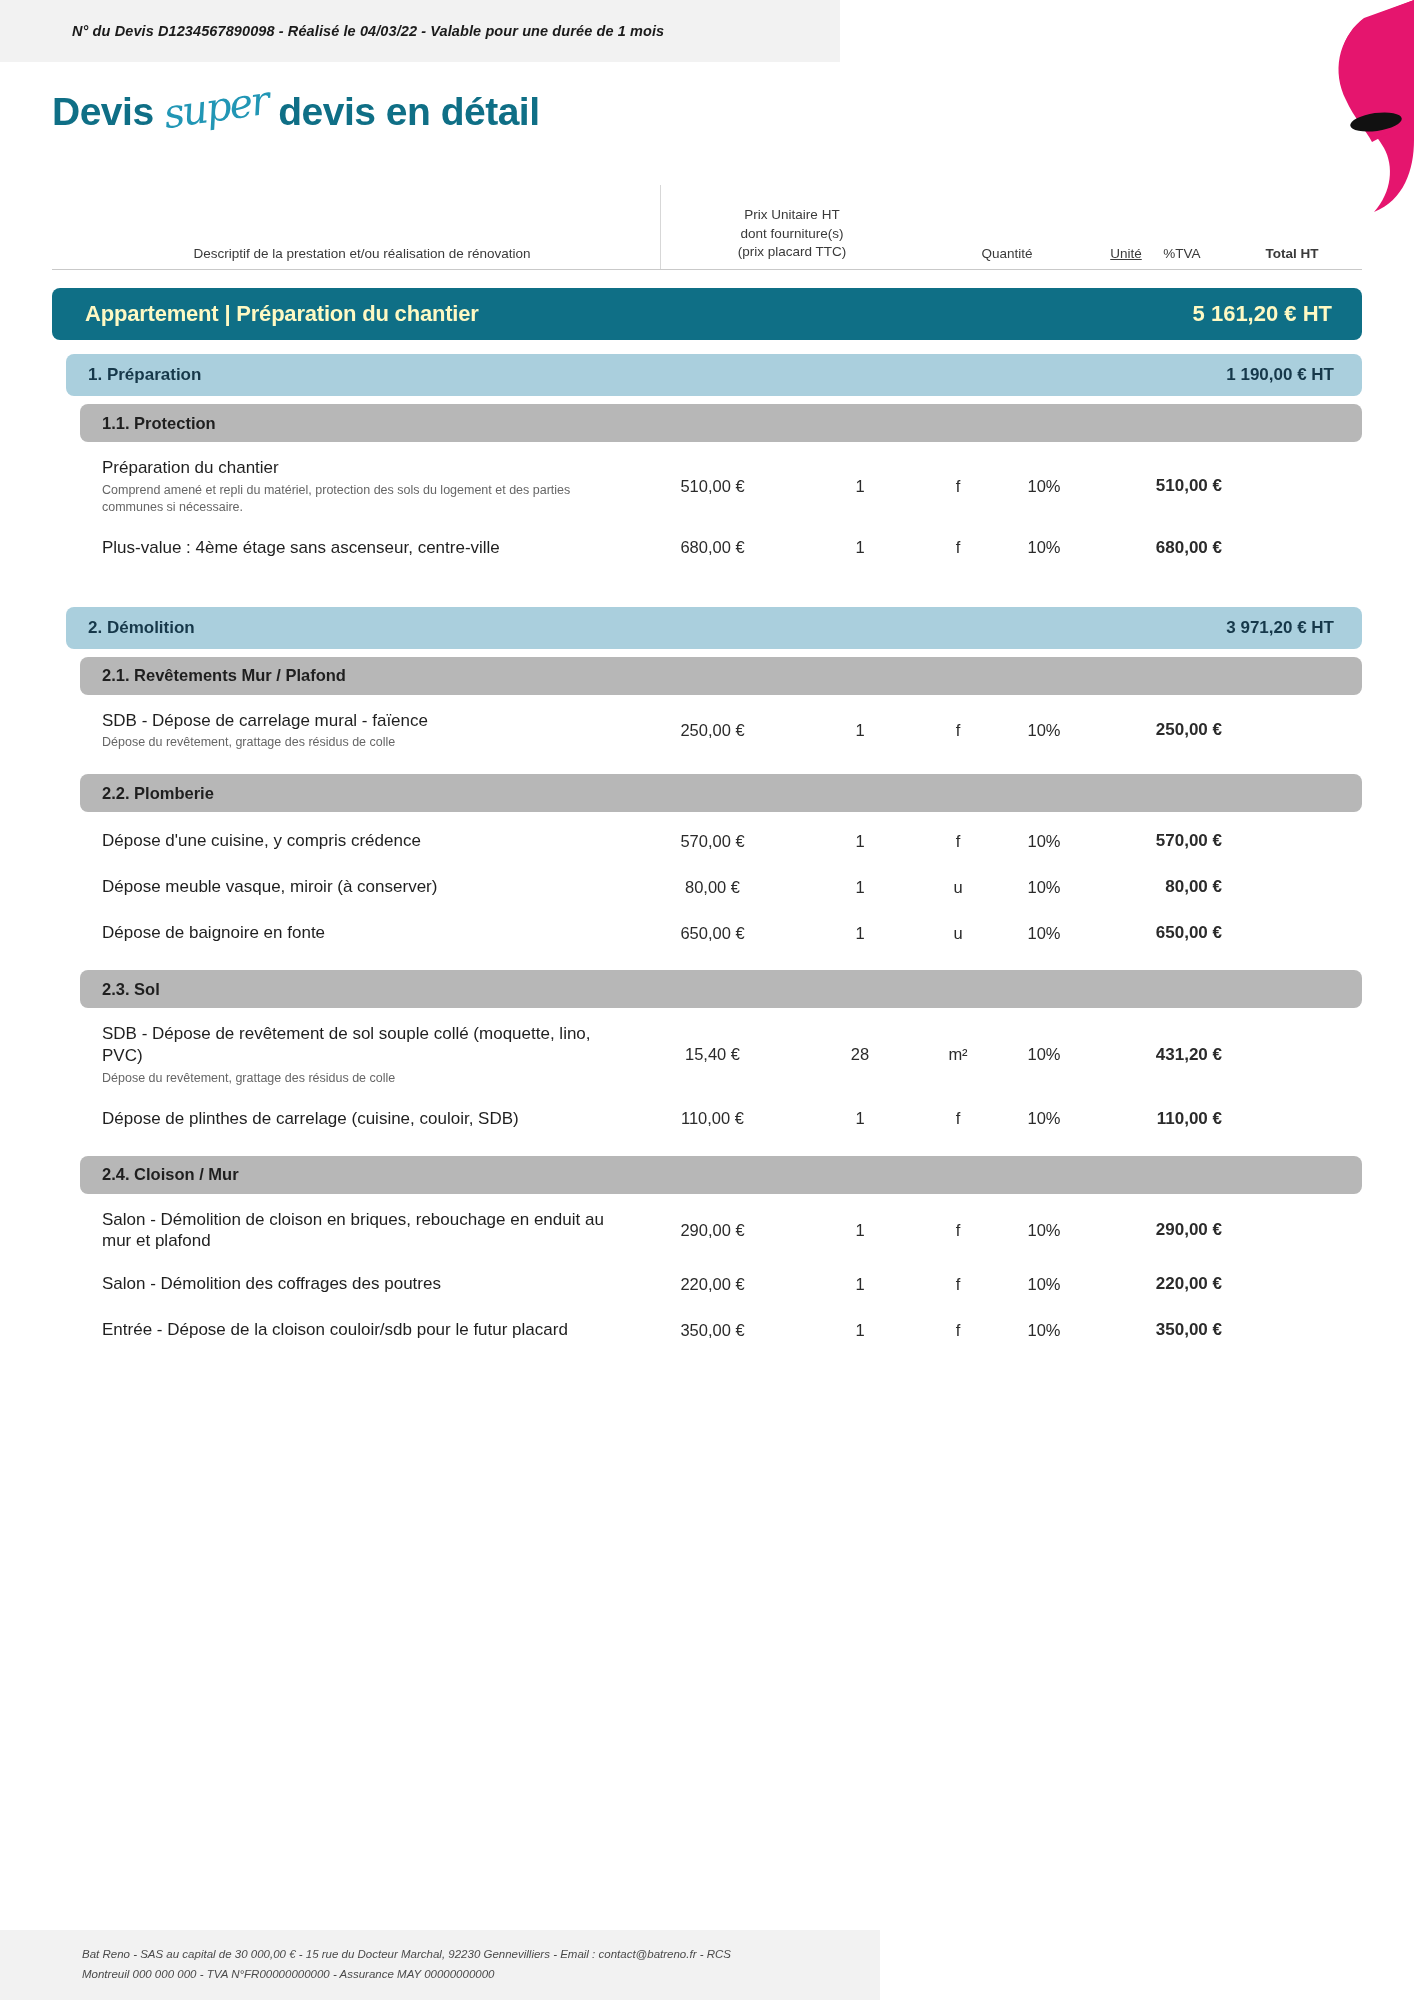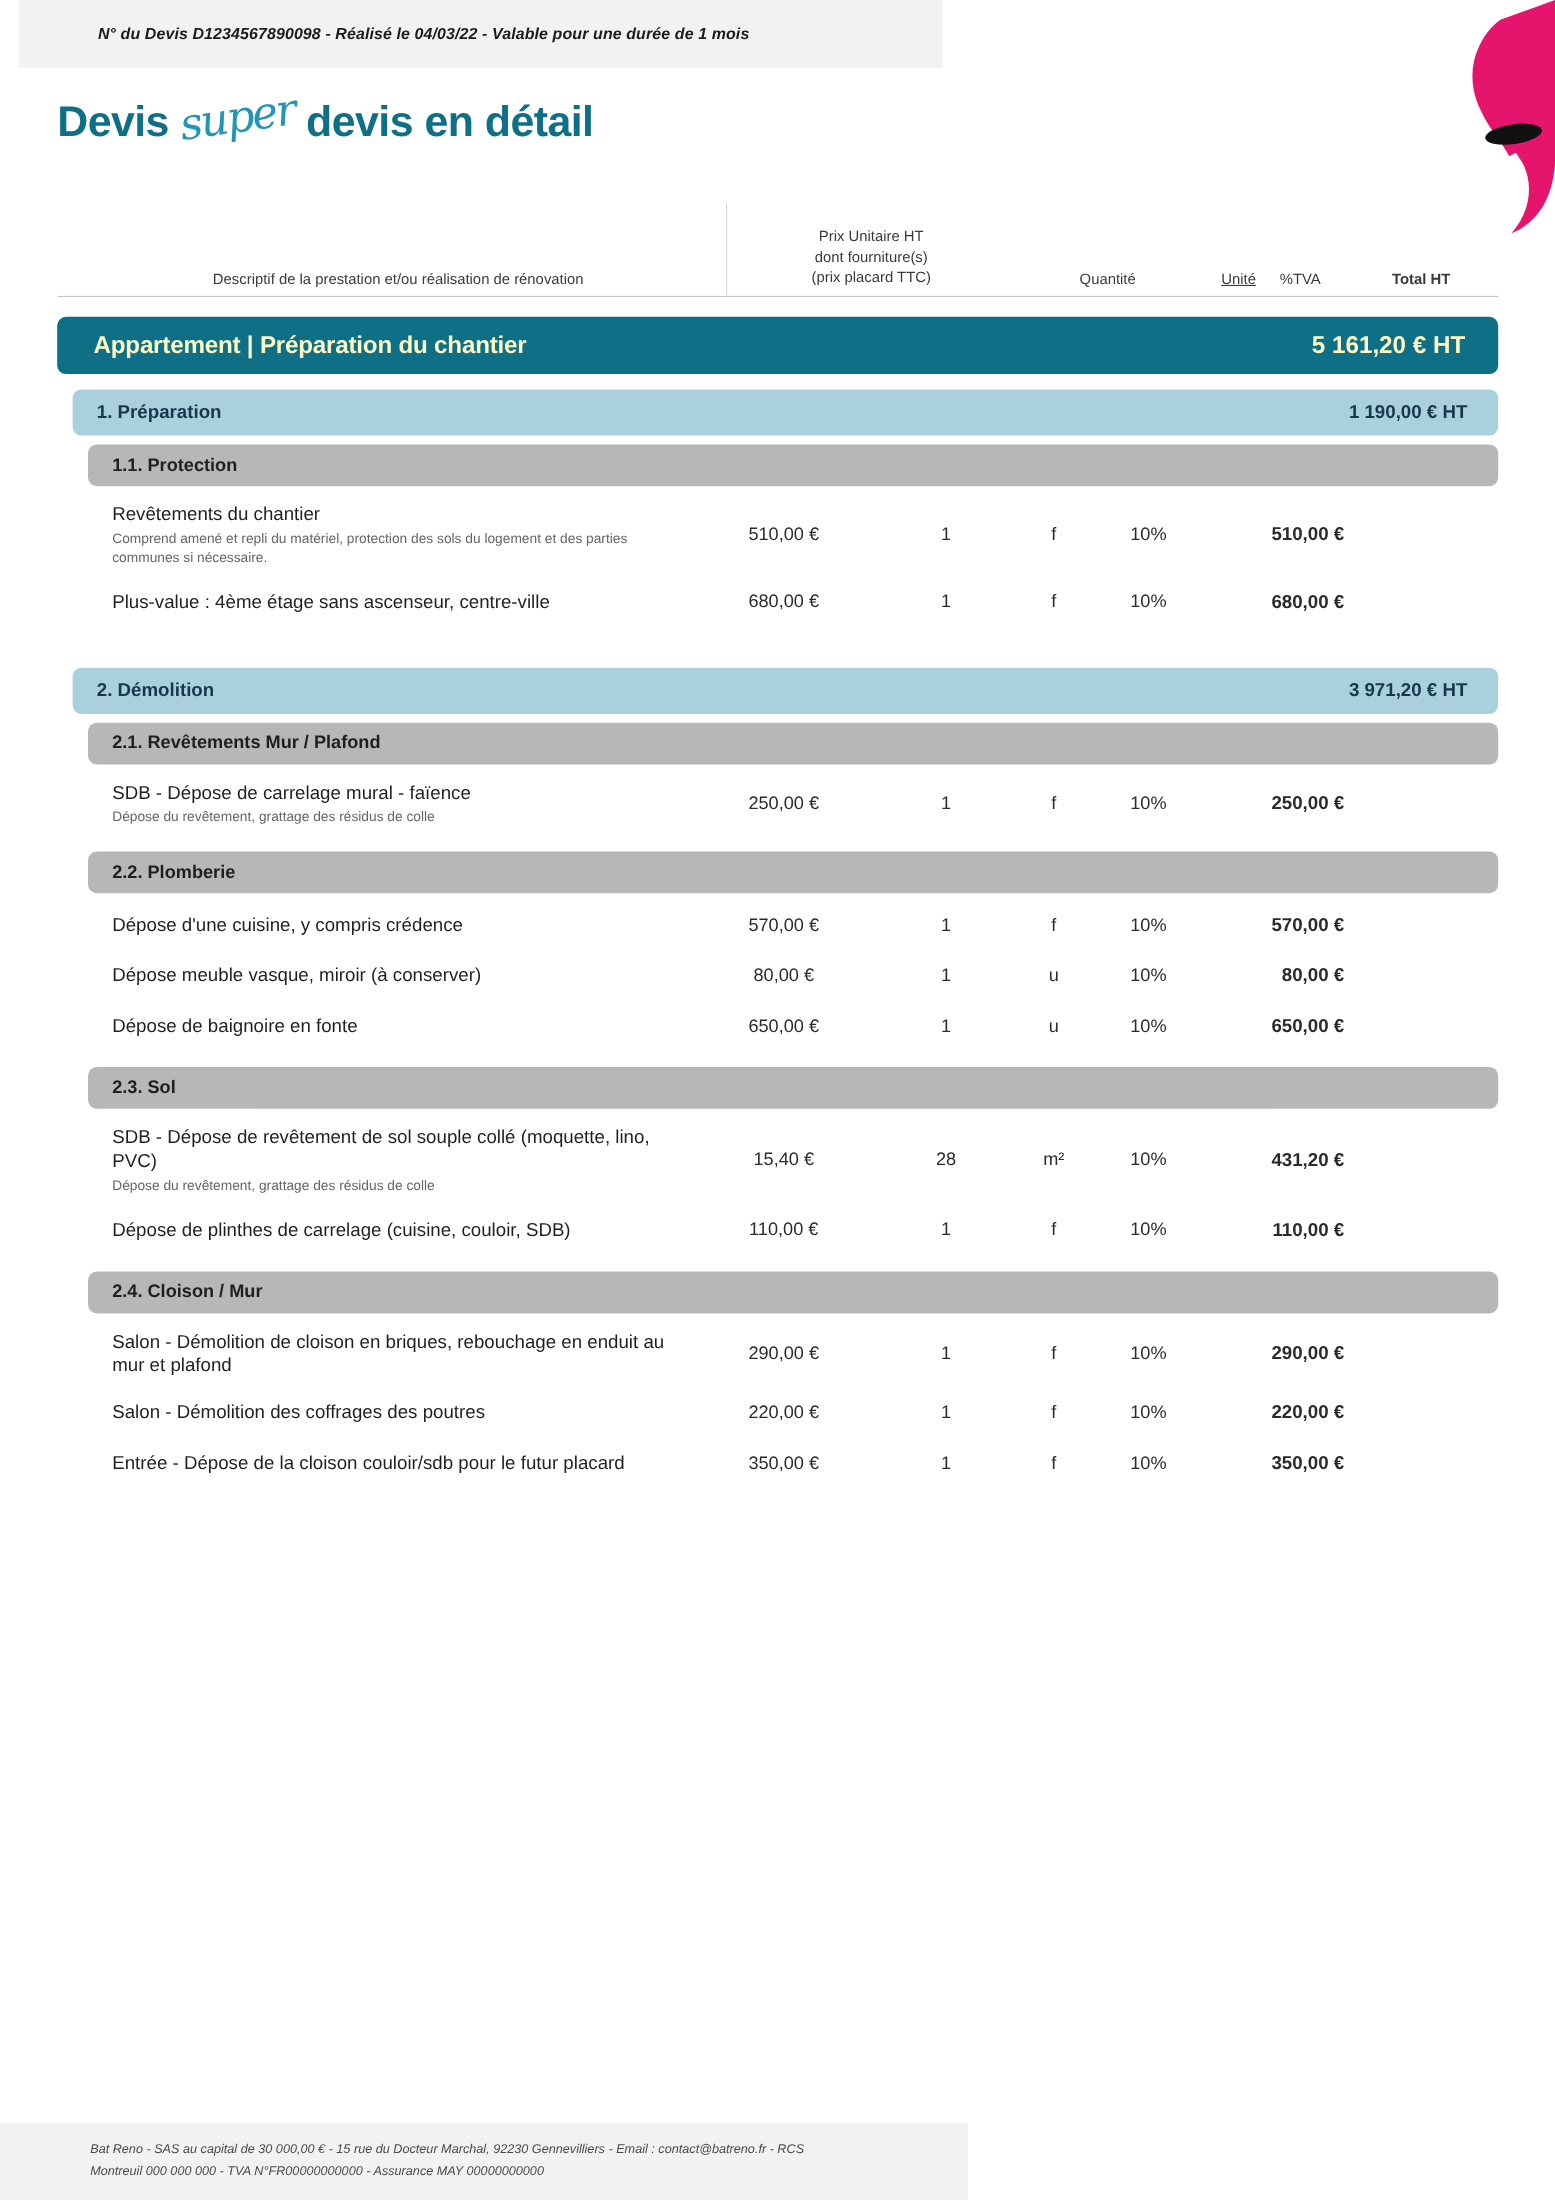--- a/index.html
+++ b/index.html
@@ -22,21 +22,21 @@
     top: 0; right: 0;
     width: 180px; height: 230px;
     overflow: hidden;
     pointer-events: none;
   }
   .flame svg { display: block; }
 
   
   .meta-bar {
     position: absolute;
-    left: 17px; top: 0;
+    left: 0; top: 0;
     width: 840px;
     height: 62px;
     background: #f2f2f2;
     display: flex;
     align-items: center;
     padding-left: 72px;
   }
   .meta-text {
     font-style: italic;
     font-weight: bold;
@@ -262,21 +262,21 @@
     </div>
     <div class="row-chapter">
       <span class="chap-label">1. Préparation</span>
       <span class="chap-total">1 190,00 € HT</span>
     </div>
     <div class="row-sub">
       <span class="sub-label">1.1. Protection</span>
     </div>
     <div class="row-item">
       <div class="it-desc">
-        <div class="d-title">Revêtements du chantier</div>
+        <div class="d-title">Préparation du chantier</div>
         <div class="d-sub">Comprend amené et repli du matériel, protection des sols du logement et des parties communes si nécessaire.</div>
       </div>
       <div class="it-pu">510,00 €</div>
       <div class="it-qte">1</div>
       <div class="it-unite">f</div>
       <div class="it-tva">10%</div>
       <div class="it-total">510,00 €</div>
     </div>
     <div class="row-item">
       <div class="it-desc">

